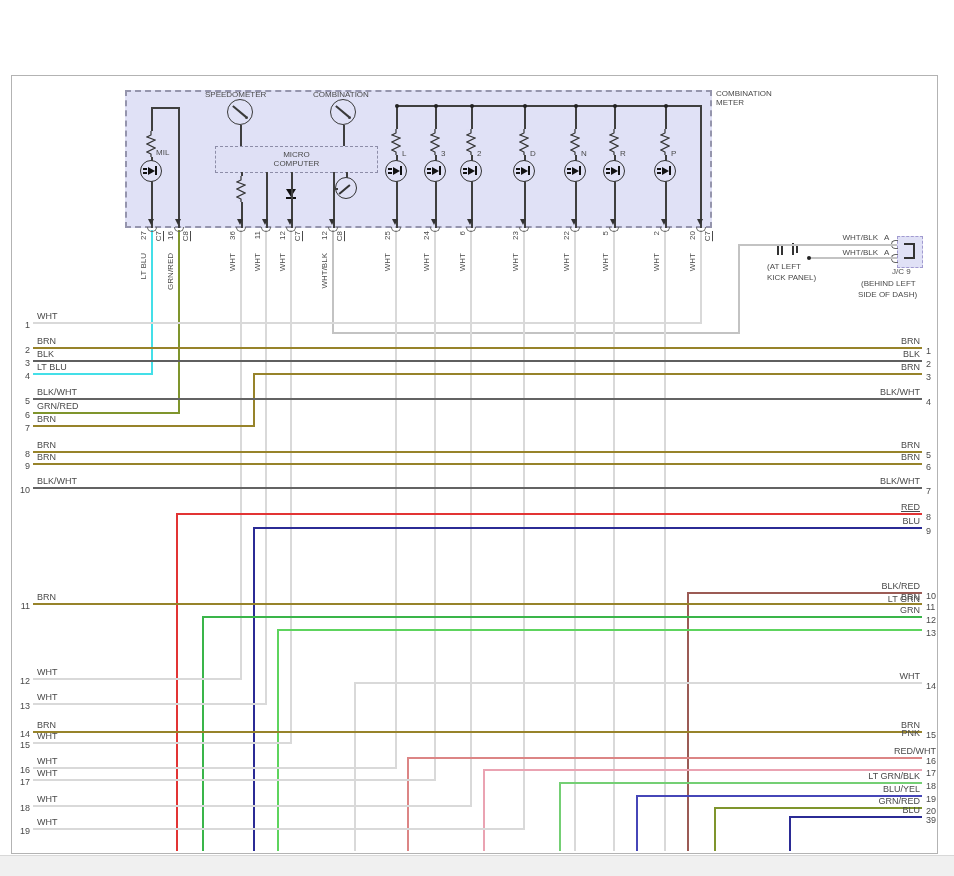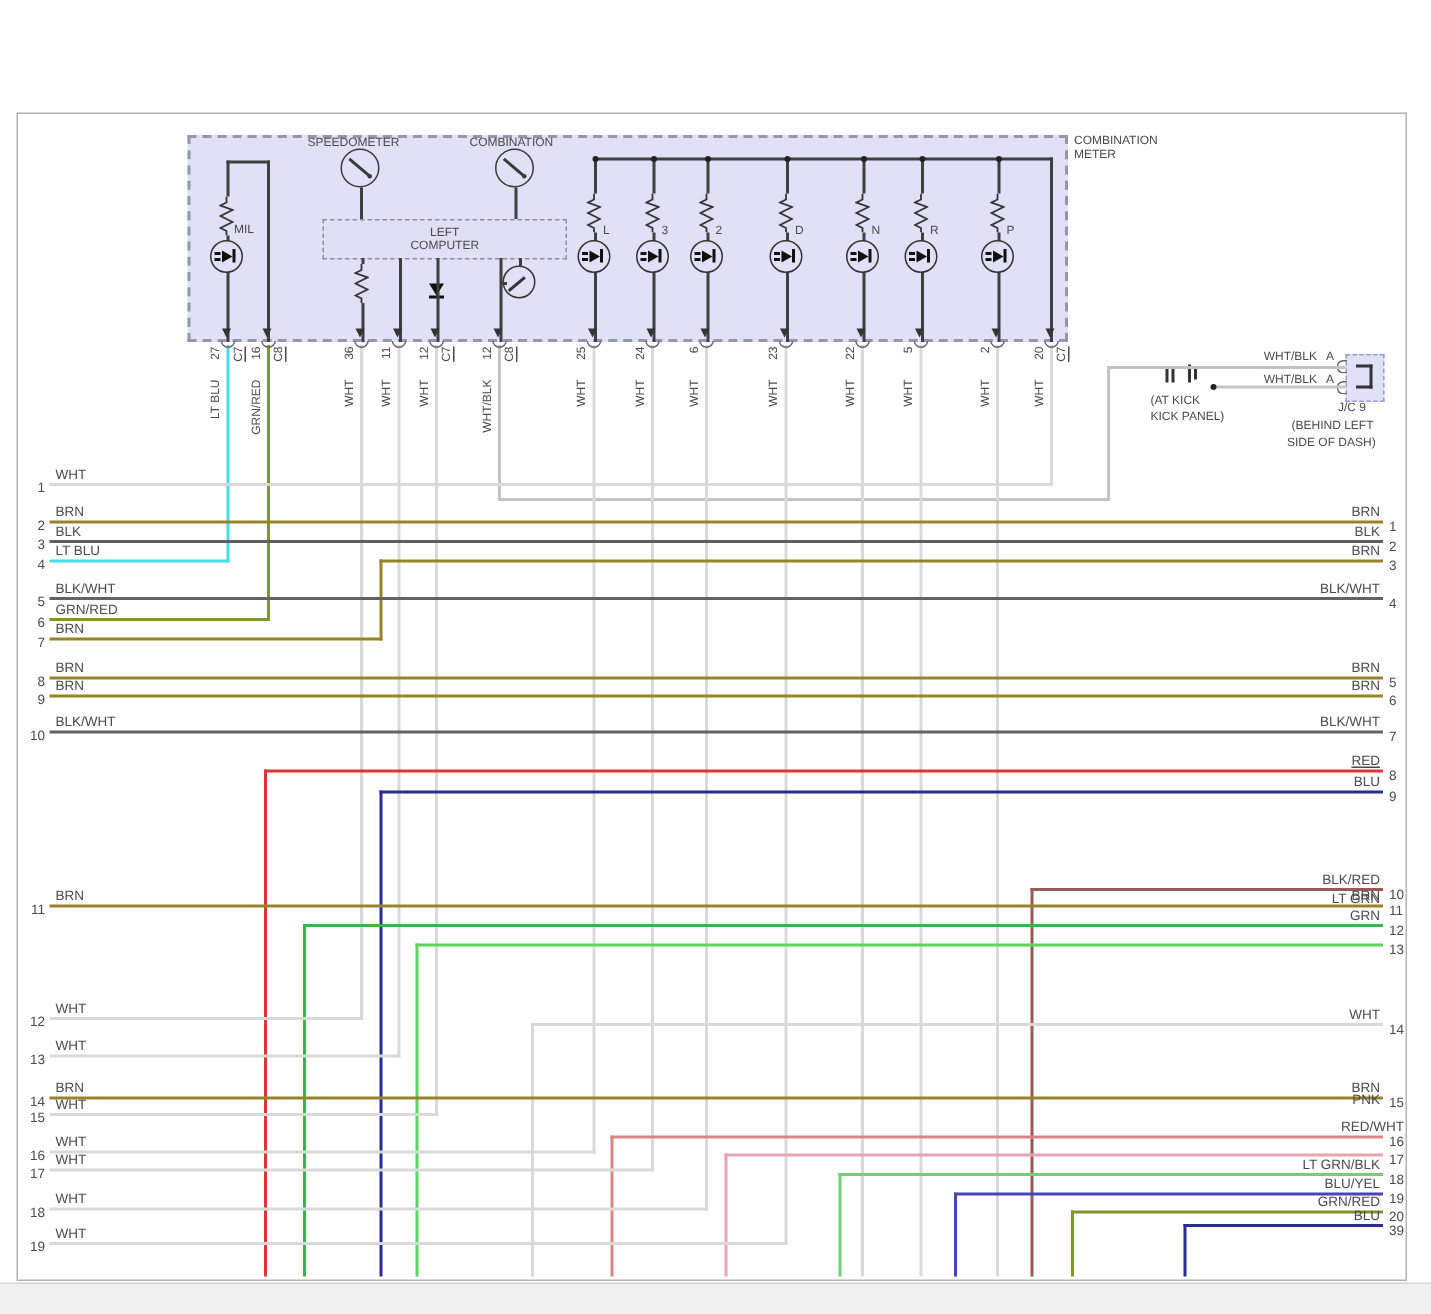--- a/index.html
+++ b/index.html
@@ -68,41 +68,41 @@
   <div class="canvas" id="canvas">
     <div class="diagram-border"></div>
 
     <div class="meter-box"></div>
     <div class="meter-label">
       <div>COMBINATION</div>
       <div>METER</div>
     </div>
 
     <div class="micro-box">
-      <div>LEFT</div>
+      <div>MICRO</div>
       <div>COMPUTER</div>
     </div>
 
     <div class="jc-box"></div>
     <div class="jc-u"></div>
     <div class="jc-arc" style="left:891px;top:240px;"></div>
     <div class="jc-arc" style="left:891px;top:254px;"></div>
     <div class="small small-r" style="left:808px;top:233px;">WHT/BLK</div>
     <div class="small" style="left:884px;top:233px;">A</div>
     <div class="small small-r" style="left:808px;top:248px;">WHT/BLK</div>
     <div class="small" style="left:884px;top:248px;">A</div>
     <div class="small" style="left:892px;top:267px;">J/C 9</div>
     <div class="small" style="left:861px;top:279px;">(BEHIND LEFT</div>
     <div class="small" style="left:858px;top:290px;">SIDE OF DASH)</div>
 
     <div class="gbar" style="left:777px;top:246px;width:2px;height:9px;"></div>
     <div class="gbar" style="left:781px;top:246px;width:2px;height:9px;"></div>
     <div class="gbar" style="left:792px;top:243px;width:2px;height:12px;"></div>
     <div class="gbar" style="left:796px;top:245px;width:2px;height:8px;"></div>
-    <div class="small" style="left:767px;top:262px;">(AT KICK</div>
+    <div class="small" style="left:767px;top:262px;">(AT LEFT</div>
     <div class="small" style="left:767px;top:273px;">KICK PANEL)</div>
 
     <div class="diode-tri"></div>
     <div class="diode-bar"></div>
     <div class="trans"></div>
     <div class="trans-line"></div>
 
     <div class="sb-track">
       
     </div>

